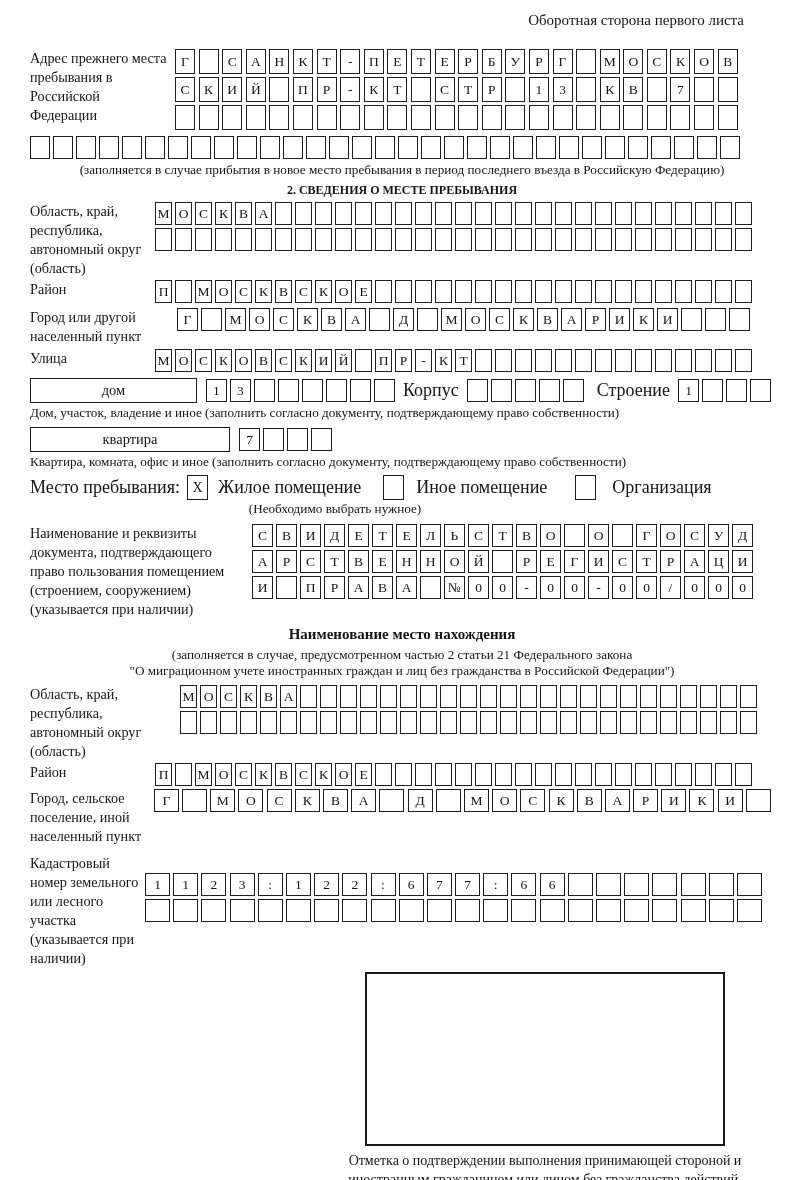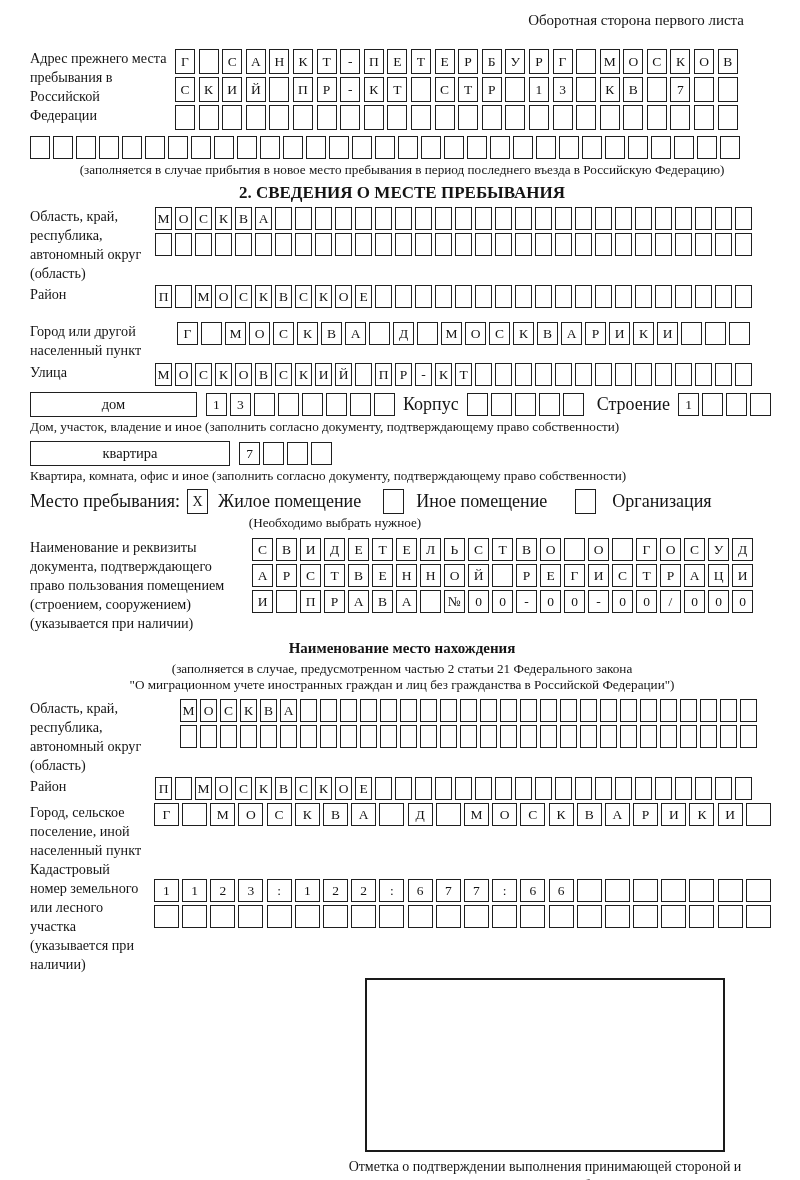--- a/index.html
+++ b/index.html
@@ -26,21 +26,21 @@
     display:flex; align-items:center; justify-content:center;
     font-size:13.5px; line-height:1;
   }
   .bw20g4 .cell { width:20px; height:25px; margin-right:3.6px; }
   .bw20 .cell  { width:20px; margin-right:3px; }
   .bw21 .cell  { width:21px; margin-right:3px; }
   .bw25 .cell  { width:25px; margin-right:3.2px; }
 
   .caption { font-size:13.2px; line-height:16px; }
   .center { text-align:center; }
-  .sec-title { text-align:center; font-weight:bold; font-size:17px; margin-top:5px; }
+  .sec-title { text-align:center; font-weight:bold; font-size:12px; margin-top:5px; }
 
   .hrow { display:flex; align-items:center; }
   .labelbox {
     box-sizing:border-box; border:1.6px solid #1f1f1f; height:25px;
     display:flex; align-items:center; justify-content:center; font-size:14.5px;
   }
   .w170{width:170px;} .w200{width:200px;}
   .inl { font-size:18px; white-space:nowrap; }
   .checkbox {
     box-sizing:border-box; width:21px; height:25px; border:1.7px solid #1f1f1f;
@@ -284,21 +284,21 @@
         <div class="cell"></div>
         <div class="cell"></div>
         <div class="cell"></div>
         <div class="cell"></div>
         <div class="cell"></div>
         <div class="cell"></div>
         <div class="cell"></div>
       </div>
   </div>
 
-  <div class="field" style="margin-top:14px;">
+  <div class="field" style="margin-top:5px;">
     <div class="flabel lw147">Город или другой населенный пункт</div>
     <div class="boxes bw21">
         <div class="cell">Г</div>
         <div class="cell"></div>
         <div class="cell">М</div>
         <div class="cell">О</div>
         <div class="cell">С</div>
         <div class="cell">К</div>
         <div class="cell">В</div>
         <div class="cell">А</div>
@@ -617,21 +617,21 @@
         <div class="cell">В</div>
         <div class="cell">А</div>
         <div class="cell">Р</div>
         <div class="cell">И</div>
         <div class="cell">К</div>
         <div class="cell">И</div>
         <div class="cell"></div>
       </div>
   </div>
 
-  <div class="field" style="margin-top:0;justify-content:space-between;">
+  <div class="field" style="margin-top:8px;">
     <div class="flabel lw113">Кадастровый номер земельного или лесного участка (указывается при наличии)</div>
     <div class="rows mt19">
       <div class="boxes bw25">
           <div class="cell">1</div>
           <div class="cell">1</div>
           <div class="cell">2</div>
           <div class="cell">3</div>
           <div class="cell">:</div>
           <div class="cell">1</div>
           <div class="cell">2</div>

